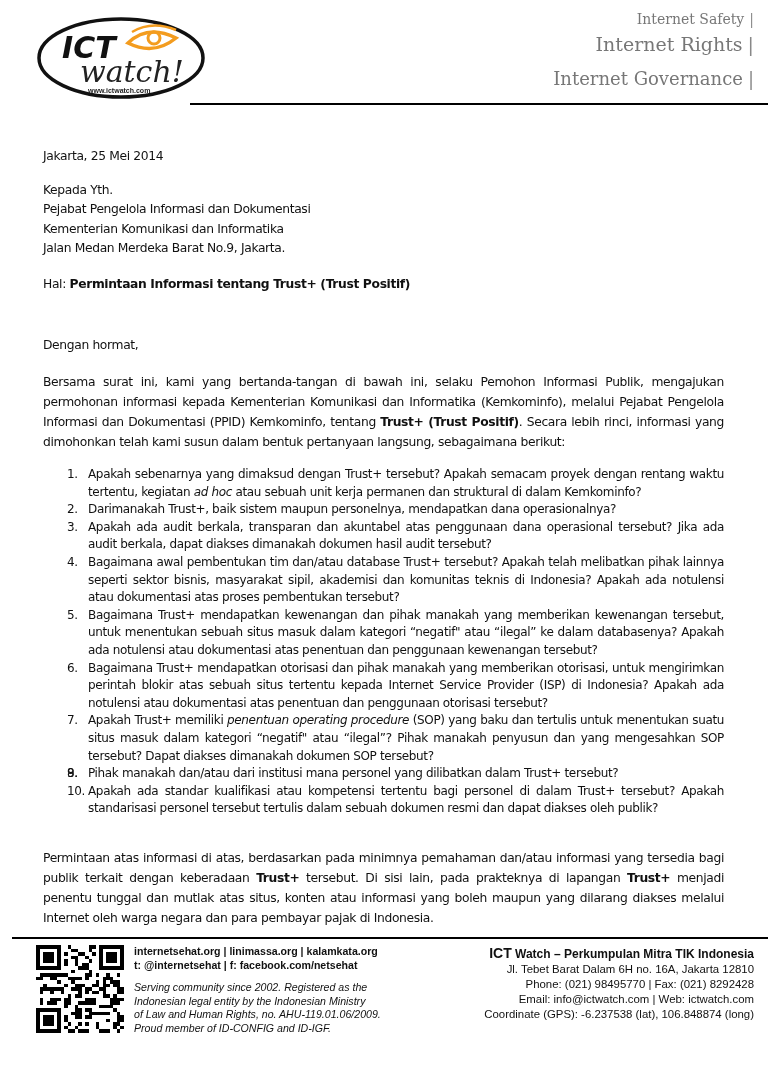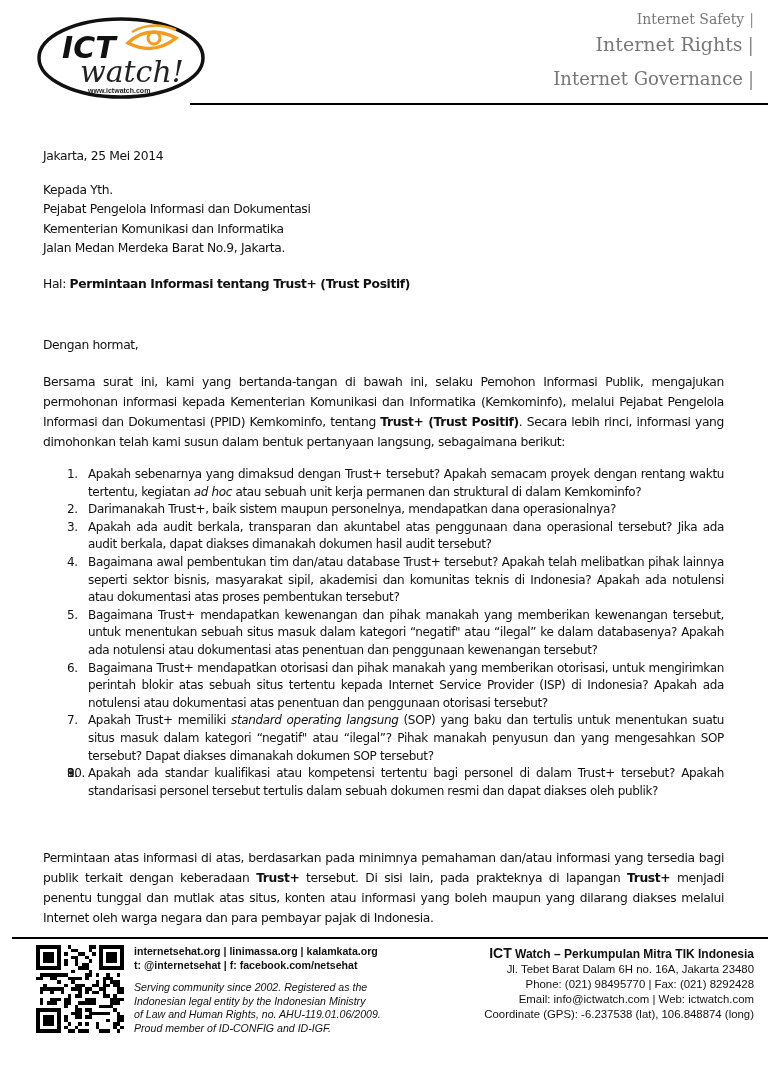--- a/index.html
+++ b/index.html
@@ -79,23 +79,23 @@
 
 <div class="abs letter justify-last" id="intro"><span>Bersama surat ini, kami yang bertanda-tangan di bawah ini, selaku Pemohon Informasi Publik, mengajukan permohonan informasi kepada Kementerian Komunikasi dan Informatika (Kemkominfo), melalui Pejabat Pengelola Informasi dan Dokumentasi (PPID) Kemkominfo, tentang </span><b>Trust+ (Trust Positif)</b><span>. Secara lebih rinci, informasi yang dimohonkan telah kami susun dalam bentuk pertanyaan langsung, sebagaimana berikut:</span></div>
 
 <ol class="abs letter" id="questions">
     <li><span class="num">1.</span><span>Apakah sebenarnya yang dimaksud dengan Trust+ tersebut? Apakah semacam proyek dengan rentang waktu tertentu, kegiatan </span><i>ad hoc</i><span> atau sebuah unit kerja permanen dan struktural di dalam Kemkominfo?</span></li>
     <li><span class="num">2.</span><span>Darimanakah Trust+, baik sistem maupun personelnya, mendapatkan dana operasionalnya?</span></li>
     <li><span class="num">3.</span><span>Apakah ada audit berkala, transparan dan akuntabel atas penggunaan dana operasional tersebut? Jika ada audit berkala, dapat diakses dimanakah dokumen hasil audit tersebut?</span></li>
     <li><span class="num">4.</span><span>Bagaimana awal pembentukan tim dan/atau database Trust+ tersebut? Apakah telah melibatkan pihak lainnya seperti sektor bisnis, masyarakat sipil, akademisi dan komunitas teknis di Indonesia? Apakah ada notulensi atau dokumentasi atas proses pembentukan tersebut?</span></li>
     <li><span class="num">5.</span><span>Bagaimana Trust+ mendapatkan kewenangan dan pihak manakah yang memberikan kewenangan tersebut, untuk menentukan sebuah situs masuk dalam kategori “negatif" atau “ilegal” ke dalam databasenya? Apakah ada notulensi atau dokumentasi atas penentuan dan penggunaan kewenangan tersebut?</span></li>
     <li><span class="num">6.</span><span>Bagaimana Trust+ mendapatkan otorisasi dan pihak manakah yang memberikan otorisasi, untuk mengirimkan perintah blokir atas sebuah situs tertentu kepada Internet Service Provider (ISP) di Indonesia? Apakah ada notulensi atau dokumentasi atas penentuan dan penggunaan otorisasi tersebut?</span></li>
-    <li><span class="num">7.</span><span>Apakah Trust+ memiliki </span><i>standard operating langsung</i><span> (SOP) yang baku dan tertulis untuk menentukan suatu situs masuk dalam kategori “negatif" atau “ilegal”? Pihak manakah penyusun dan yang mengesahkan SOP tersebut? Dapat diakses dimanakah dokumen SOP tersebut?</span></li>
+    <li><span class="num">7.</span><span>Apakah Trust+ memiliki </span><i>penentuan operating procedure</i><span> (SOP) yang baku dan tertulis untuk menentukan suatu situs masuk dalam kategori “negatif" atau “ilegal”? Pihak manakah penyusun dan yang mengesahkan SOP tersebut? Dapat diakses dimanakah dokumen SOP tersebut?</span></li>
     <li><span class="num">8.</span></li>
-    <li><span class="num">9.</span></li>
+    <li><span class="num">9.</span><span>Pihak manakah dan/atau dari institusi mana personel yang dilibatkan dalam Trust+ tersebut?</span></li>
     <li><span class="num">10.</span><span>Apakah ada standar kualifikasi atau kompetensi tertentu bagi personel di dalam Trust+ tersebut? Apakah standarisasi personel tersebut tertulis dalam sebuah dokumen resmi dan dapat diakses oleh publik?</span></li>
   </ol>
 
 <div class="abs letter justify-last" id="closing"><span>Permintaan atas informasi di atas, berdasarkan pada minimnya pemahaman dan/atau informasi yang tersedia bagi publik terkait dengan keberadaan </span><b>Trust+</b><span> tersebut. Di sisi lain, pada prakteknya di lapangan </span><b>Trust+</b><span> menjadi penentu tunggal dan mutlak atas situs, konten atau informasi yang boleh maupun yang dilarang diakses melalui Internet oleh warga negara dan para pembayar pajak di Indonesia.</span></div>
 
 <div id="footer-line"></div>
 
 <div id="qr">
   <svg id="qr-svg" width="88" height="88" viewBox="0 0 25 25" shape-rendering="crispEdges">
       <rect x="9" y="0" width="1" height="1" fill="#000"></rect>
@@ -294,17 +294,17 @@
   <div class="b">t: @internetsehat | f: facebook.com/netsehat</div>
   <div class="gap"></div>
   <div class="i">Serving community since 2002. Registered as the</div>
   <div class="i">Indonesian legal entity by the Indonesian Ministry</div>
   <div class="i">of Law and Human Rights, no. AHU-119.01.06/2009.</div>
   <div class="i">Proud member of ID-CONFIG and ID-IGF.</div>
 </div>
 
 <div id="footer-right">
   <div class="org"><span class="ict">ICT</span><span> Watch – Perkumpulan Mitra TIK Indonesia</span></div>
-  <div>Jl. Tebet Barat Dalam 6H no. 16A, Jakarta 23480</div>
+  <div>Jl. Tebet Barat Dalam 6H no. 16A, Jakarta 12810</div>
   <div>Phone: (021) 98495770 | Fax: (021) 8292428</div>
   <div>Email: info@ictwatch.com | Web: ictwatch.com</div>
   <div>Coordinate (GPS): -6.237538 (lat), 106.848874 (long)</div>
 </div>
 
 </body></html>

